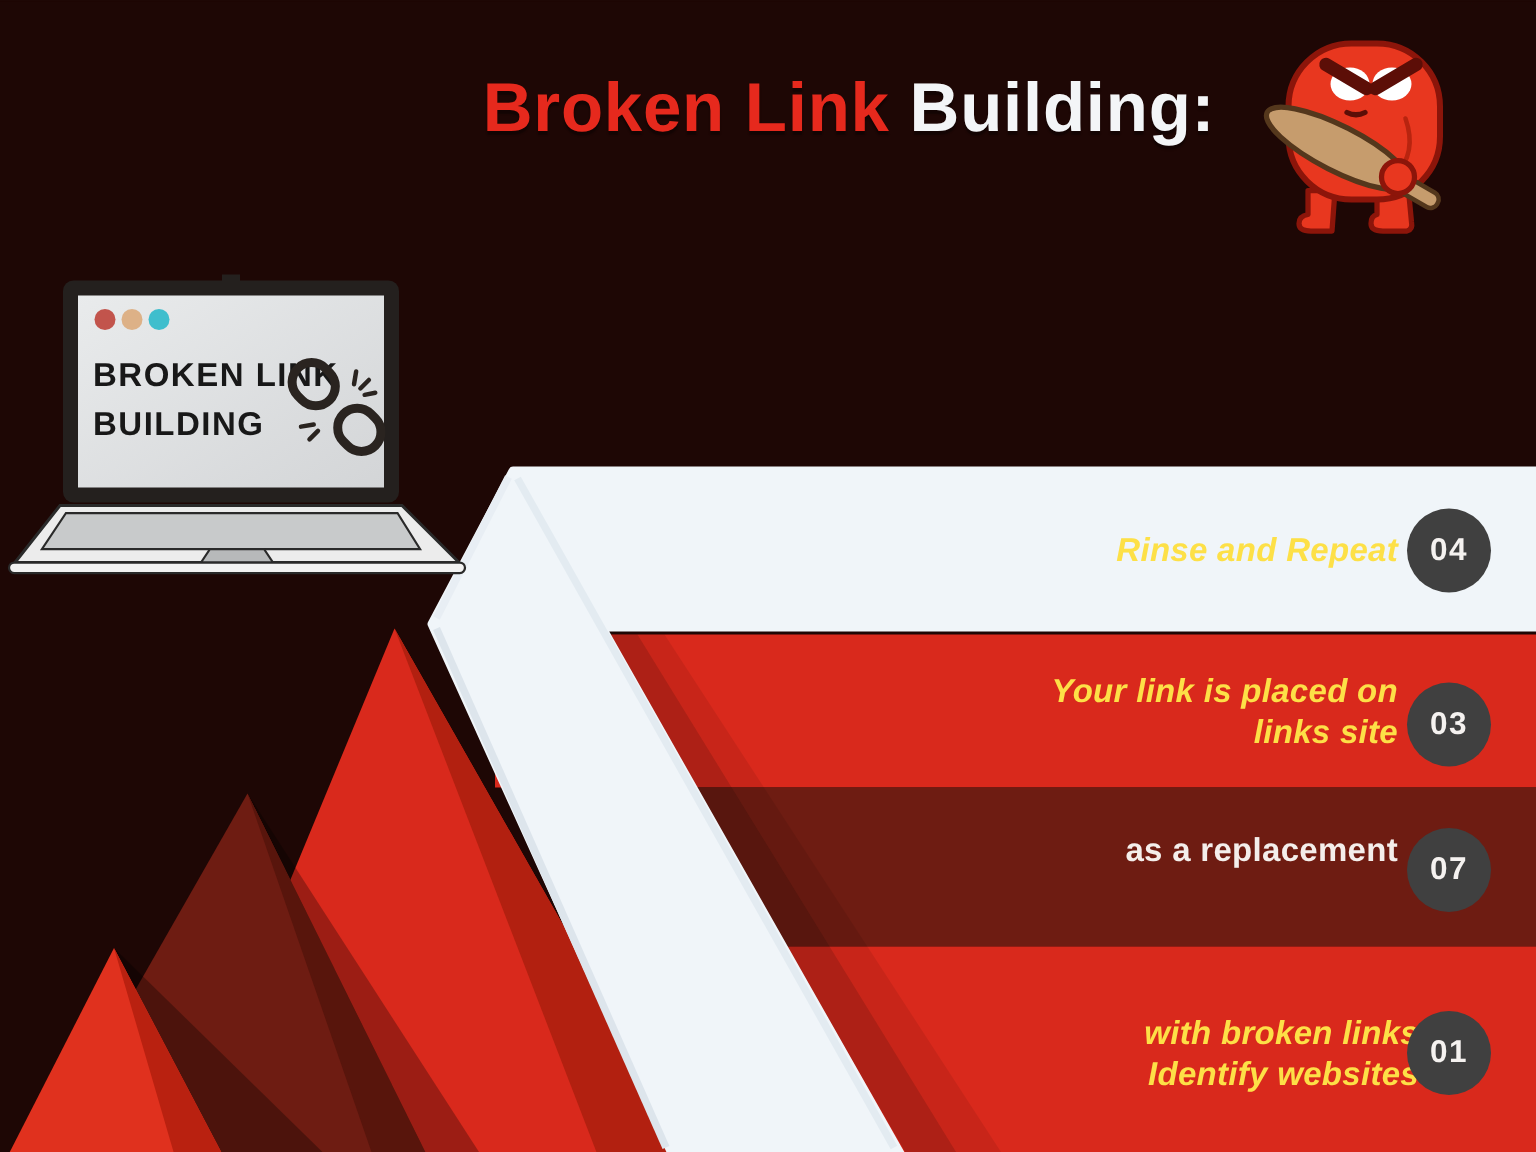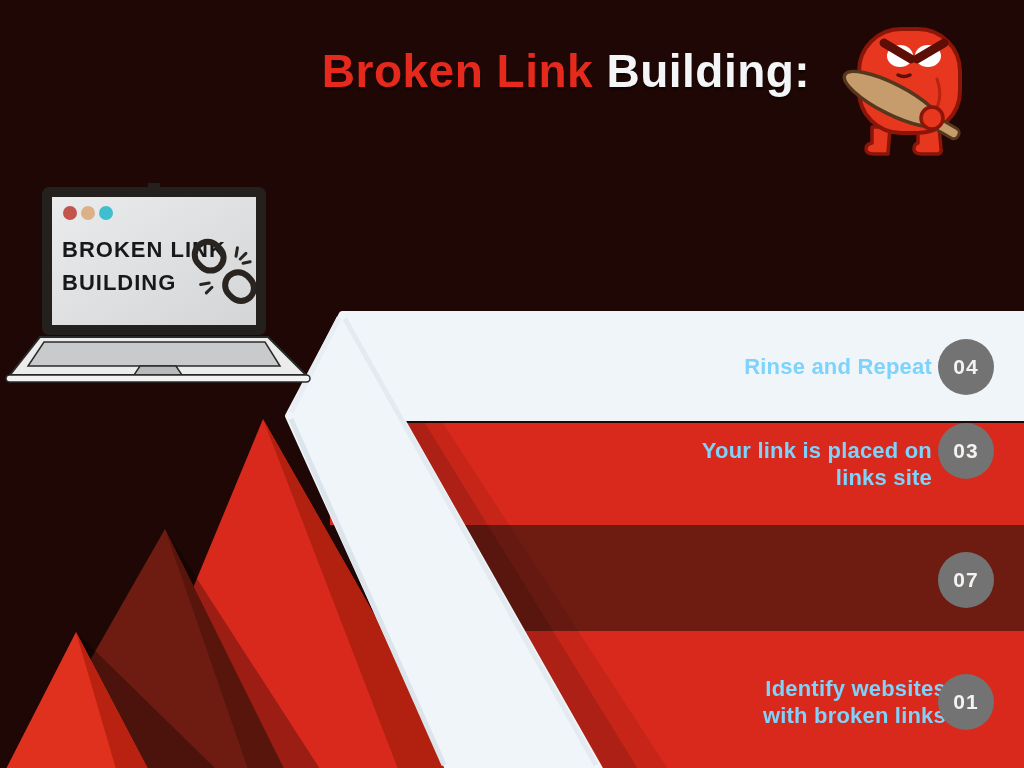--- a/index.html
+++ b/index.html
@@ -23,34 +23,34 @@
   
   .mascot { position:absolute; left:842px; top:16px; z-index:6; }
   .laptop { position:absolute; left:0px; top:178px; z-index:4; }
 
   
   .step-text {
     position:absolute; right:92px; z-index:7; text-align:right;
     font-weight:800; font-size:22px; line-height:27px; letter-spacing:0.2px;
   }
   .step-text span { display:block; }
-  .dark-text  { color:#7dd3fc; }
+  .dark-text  { color:#fde047;font-style:italic; }
   .light-text { color:#f4eeeb; }
   .st-04 { top:352px; }
-  .st-03 { top:436px; }
+  .st-03 { top:446px; }
   .st-02 { top:552px; }
   .st-01 { top:674px; right:78px; }
   .badge {
     position:absolute; left:938px; width:56px; height:56px; z-index:8;
-    background:#737373; border-radius:50%;
+    background:#404040; border-radius:50%;
     display:flex; align-items:center; justify-content:center;
     color:#f5f2f0; font-weight:800; font-size:21px; letter-spacing:1px;
   }
   .b-04 { top:338px; }
-  .b-03 { top:422px; }
+  .b-03 { top:454px; }
   .b-02 { top:551px; }
   .b-01 { top:673px;text-align:right; }
 </style>
 </head>
 <body>
 
 <div class="canvas">
 
   <svg class="bg-art" width="1024" height="768" viewBox="0 0 1024 768">
     <rect x="0" y="0" width="1024" height="768" fill="#1e0705"></rect>
@@ -137,22 +137,23 @@
   </div>
   <div class="badge b-04">04</div>
 
   <div class="step-text st-03 dark-text">
     <span>Your link is placed on</span>
     <span>links site</span>
   </div>
   <div class="badge b-03">03</div>
 
   <div class="step-text st-02 light-text">
+    <span>as a replacement</span>
   </div>
   <div class="badge b-02">07</div>
 
   <div class="step-text st-01 dark-text">
+    <span>with broken links</span>
     <span>Identify websites</span>
-    <span>with broken links</span>
   </div>
   <div class="badge b-01">01</div>
 
 </div>
 
 </body></html>

